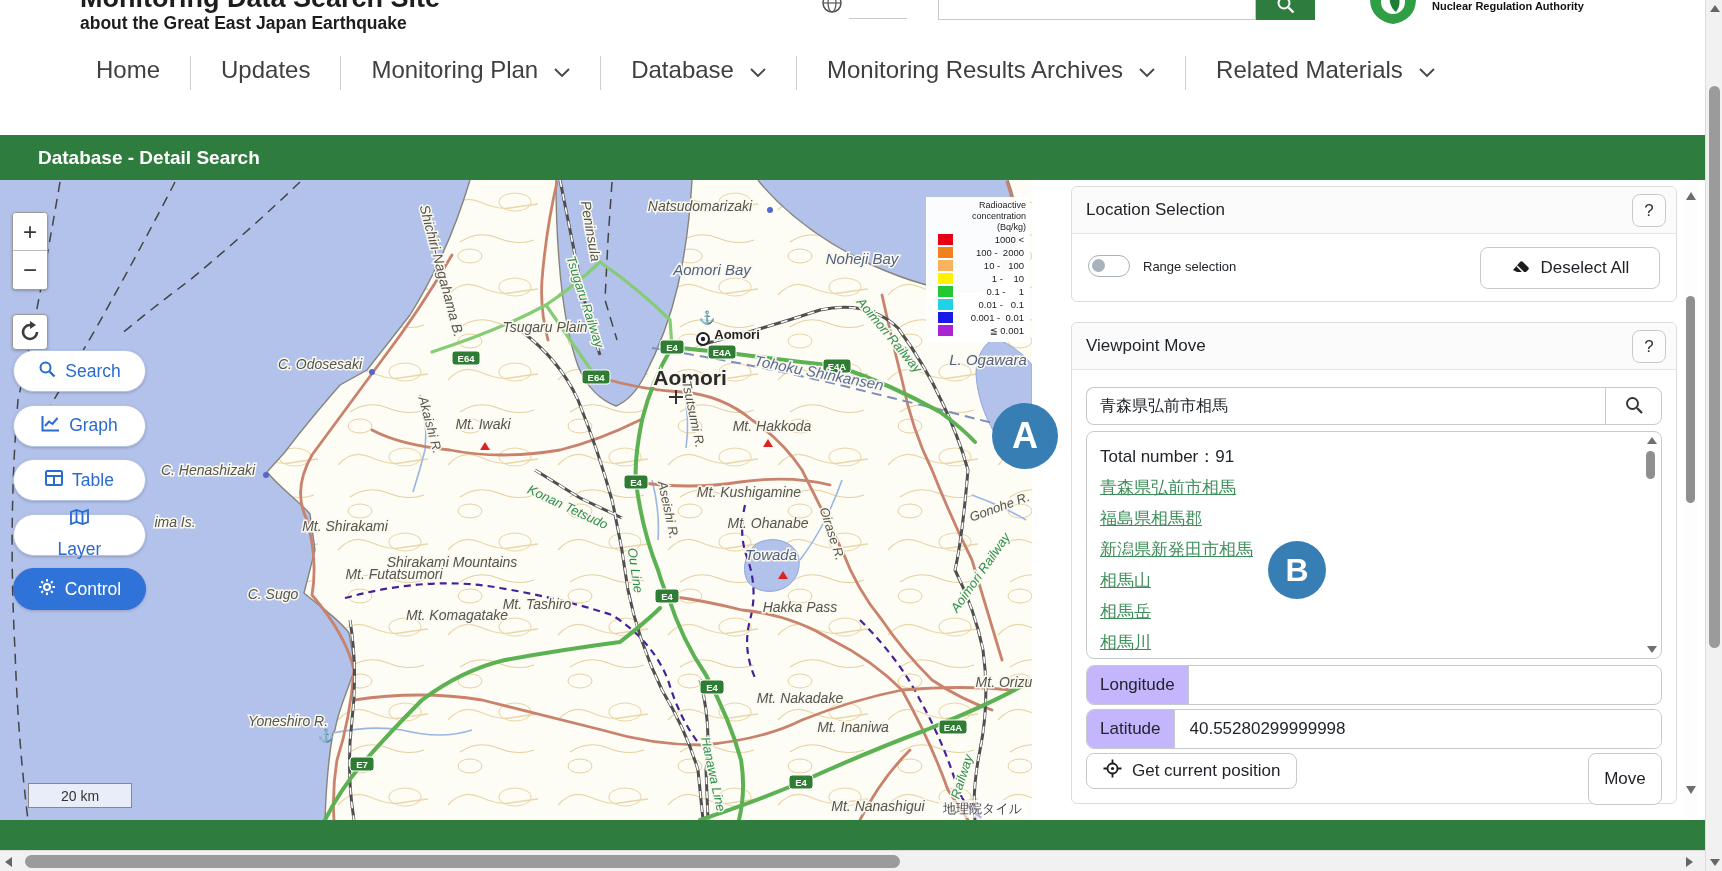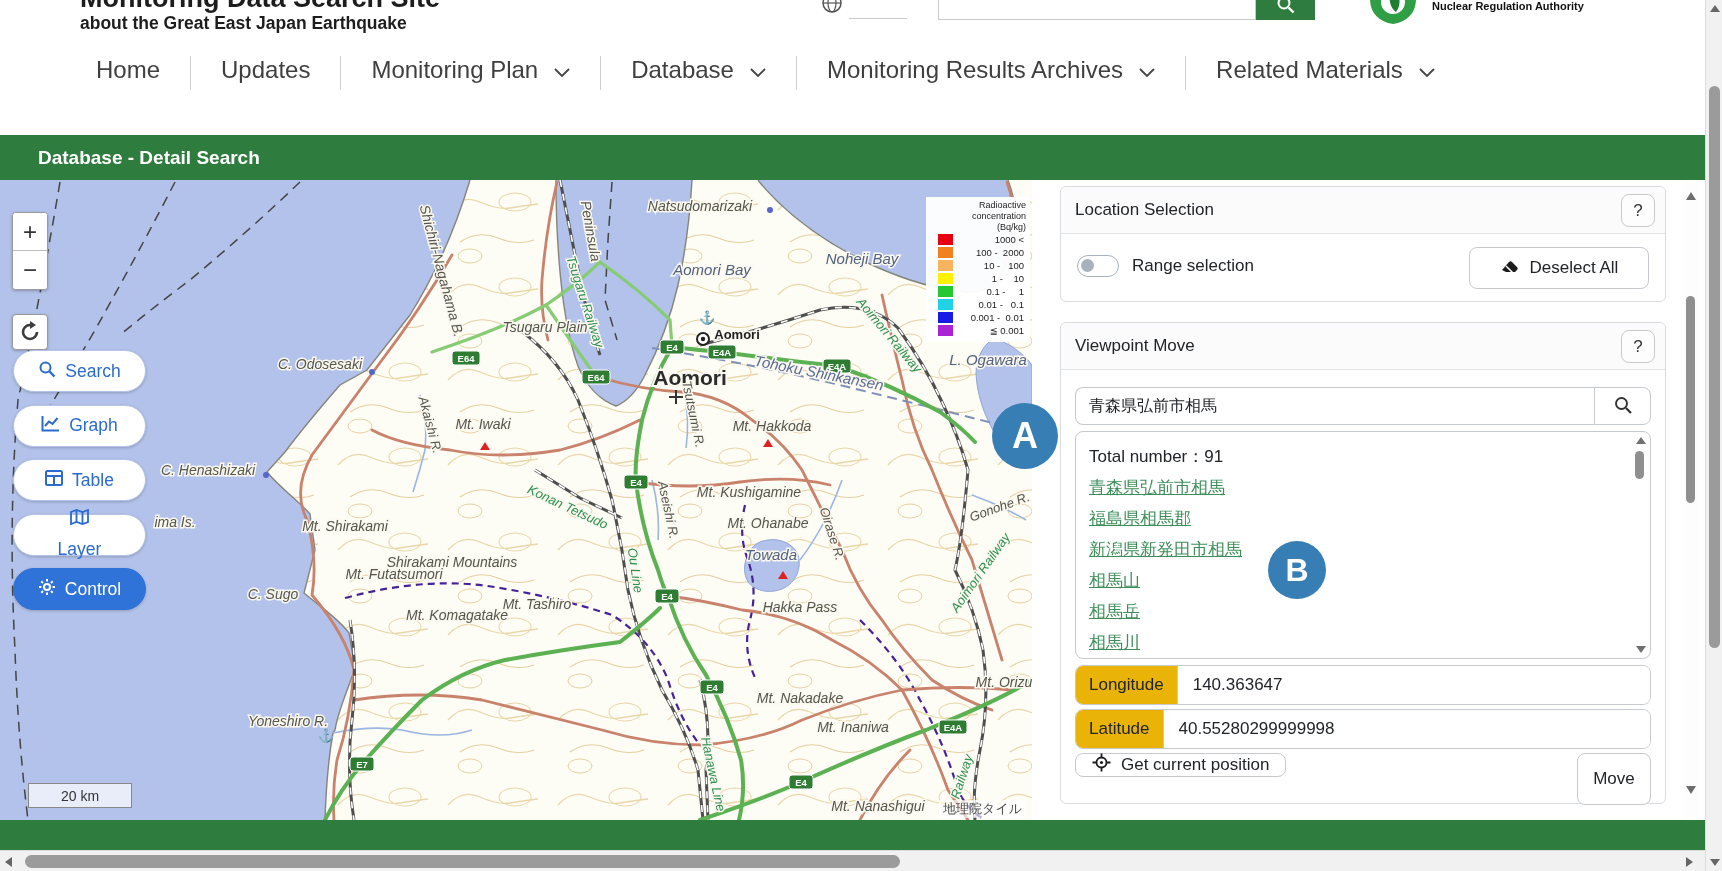--- a/index.html
+++ b/index.html
@@ -40,47 +40,47 @@
 .scalebar { position:absolute; left:28px; top:603px; width:104px; height:25px; background:rgba(255,255,255,.7); border:1.5px solid #888; display:flex; align-items:center; justify-content:center; font-size:14px; color:#333; }
 .attrib { position:absolute; right:6px; top:620px; font-size:13px; color:#4a4a4a; background:rgba(255,255,255,.65); padding:0 4px; }
 .legend { position:absolute; left:926px; top:17px; width:104px; background:rgba(255,255,255,.95); padding:3px 4px 5px 4px; }
 .legend-title { font-size:9px; color:#222; text-align:right; line-height:11px; }
 .legend-row { display:flex; align-items:center; height:13px; }
 .legend-swatch { width:15px; height:11px; margin-left:8px; }
 .legend-label { flex:1; text-align:right; font-size:9.5px; color:#222; padding-right:2px; white-space:pre;}
 
 
 .panel { position:absolute; left:1032px; top:180px; width:673px; height:640px; background:#fff; }
-.card { position:absolute; left:28px; width:606px; background:#fff; border:1px solid #d9dde1; border-radius:6px; }
+.card { position:absolute; left:39px; width:606px; background:#fff; border:1px solid #d9dde1; border-radius:6px; }
 .card-header { position:relative; height:47px; border-bottom:1px solid #e3e6e9; background:#fbfbfb; border-radius:6px 6px 0 0; display:flex; align-items:center; padding:0 14px; }
 .card-title { font-size:17px; color:#212529; }
 .help-btn { position:absolute; right:10px; top:7px; width:34px; height:33px; border:1px solid #c9c9c9; border-radius:8px; background:#fdfdfd; font-size:17px; color:#333; cursor:pointer; }
 .card1 { top:6px; height:116px; }
 .toggle-row { position:absolute; left:16px; top:68px; display:flex; align-items:center; gap:13px; }
 .toggle { width:42px; height:22px; border-radius:11px; background:#fff; border:1.5px solid #a8b2bc; position:relative; cursor:pointer; }
 .toggle .knob { position:absolute; left:3px; top:3px; width:13px; height:13px; border-radius:50%; background:#a8b2bc; }
-.toggle-label { font-size:17px; color:#212529; }
+.toggle-label { font-size:13px; color:#212529; }
 .btn { border:1px solid #c6cace; background:#fff; border-radius:8px; font-size:17px; color:#212529; display:flex; align-items:center; justify-content:center; gap:10px; cursor:pointer; }
 .deselect-btn { position:absolute; right:16px; top:60px; width:180px; height:42px; }
 .card2 { top:142px; height:482px; }
 .vsearch-row { position:absolute; left:14px; right:14px; top:64px; height:38px; display:flex; }
 .vsearch-input { flex:1; height:38px; border:1px solid #c6cace; border-right:none; border-radius:8px 0 0 8px; font-size:16px; padding:0 13px; color:#212529; background:#fff;}
 .vsearch-btn { width:57px; height:38px; border:1px solid #c6cace; border-radius:0 8px 8px 0; background:#fff; cursor:pointer; display:flex; align-items:center; justify-content:center;}
 .result-box { position:absolute; left:14px; right:14px; top:108px; height:228px; border:1px solid #c6cace; border-radius:8px; overflow:hidden; padding:9px 13px; line-height:31px; font-size:17px; }
 .result-total { color:#212529; }
 .result-link { display:block; color:#3e8e5a; text-decoration:underline; width:max-content; cursor:pointer; }
 .mini-scroll { position:absolute; right:3px; top:3px; bottom:3px; width:14px; }
 .mini-scroll .tri-up { position:absolute; top:2px; left:3px; width:0; height:0; border-left:5px solid transparent; border-right:5px solid transparent; border-bottom:7px solid #707070; }
 .mini-scroll .tri-dn { position:absolute; bottom:2px; left:3px; width:0; height:0; border-left:5px solid transparent; border-right:5px solid transparent; border-top:7px solid #707070; }
 .mini-scroll .mthumb { position:absolute; top:16px; left:2px; width:9px; height:28px; border-radius:5px; background:#8f8f8f; }
 .coord-row { position:absolute; left:14px; right:14px; height:40px; border:1px solid #c6cace; border-radius:8px; display:flex; overflow:hidden; background:#fff;}
-.coord-label { background:#eab308; border-right:1px solid #c6cace; display:flex; align-items:center; padding:0 13px; font-size:17px; color:#212529; white-space:nowrap;}
+.coord-label { background:#c4b5fd; border-right:1px solid #c6cace; display:flex; align-items:center; padding:0 13px; font-size:17px; color:#212529; white-space:nowrap;}
 .coord-value { flex:1; border:none; outline:none; font-size:17px; color:#212529; padding:0 15px; font-family:"Liberation Sans", sans-serif;}
 .row-lon { top:342px; } .row-lat { top:386px; }
-.getpos-btn { position:absolute; left:14px; top:430px; height:24px; padding:0 16px; }
+.getpos-btn { position:absolute; left:14px; top:430px; height:36px; padding:0 16px; }
 .move-btn { position:absolute; right:14px; top:430px; width:74px; height:52px; }
 
 
 .panel-scroll { position:absolute; left:1684px; top:182px; width:14px; height:636px; background:#fdfdfd; }
 .panel-scroll .tri-up { position:absolute; top:10px; left:2px; width:0; height:0; border-left:5px solid transparent; border-right:5px solid transparent; border-bottom:8px solid #6d6d6d; }
 .panel-scroll .tri-dn { position:absolute; bottom:24px; left:2px; width:0; height:0; border-left:5px solid transparent; border-right:5px solid transparent; border-top:8px solid #6d6d6d; }
 .panel-scroll .pthumb { position:absolute; left:2px; top:114px; width:9px; height:207px; border-radius:5px; background:#8f8f8f; }
 
 
 .green-strip { position:absolute; left:0; top:820px; width:1705px; height:30px; background:#2e7d3f; }
@@ -502,21 +502,20 @@
             <a class="result-link">相馬川</a>
           </div>
         <div class="mini-scroll">
           <div class="tri-up"></div>
           <div class="mthumb"></div>
           <div class="tri-dn"></div>
         </div>
       </div>
       <div class="coord-row row-lon">
         <div class="coord-label">Longitude</div>
-        <input class="coord-value" value="140.363647" style="">
       </div>
       <div class="coord-row row-lat">
         <div class="coord-label">Latitude</div>
         <input class="coord-value" value="40.55280299999998" style="">
       </div>
       <button class="btn getpos-btn">
         <span><svg width="19" height="19" viewBox="0 0 19 19">
               <circle cx="9.5" cy="9.5" r="5" fill="none" stroke="#1d1d1d" stroke-width="1.8"></circle>
               <circle cx="9.5" cy="9.5" r="1.6" fill="#1d1d1d"></circle>
               <path d="M9.5,0.5 V4 M9.5,15 V18.5 M0.5,9.5 H4 M15,9.5 H18.5" stroke="#1d1d1d" stroke-width="1.8"></path>

